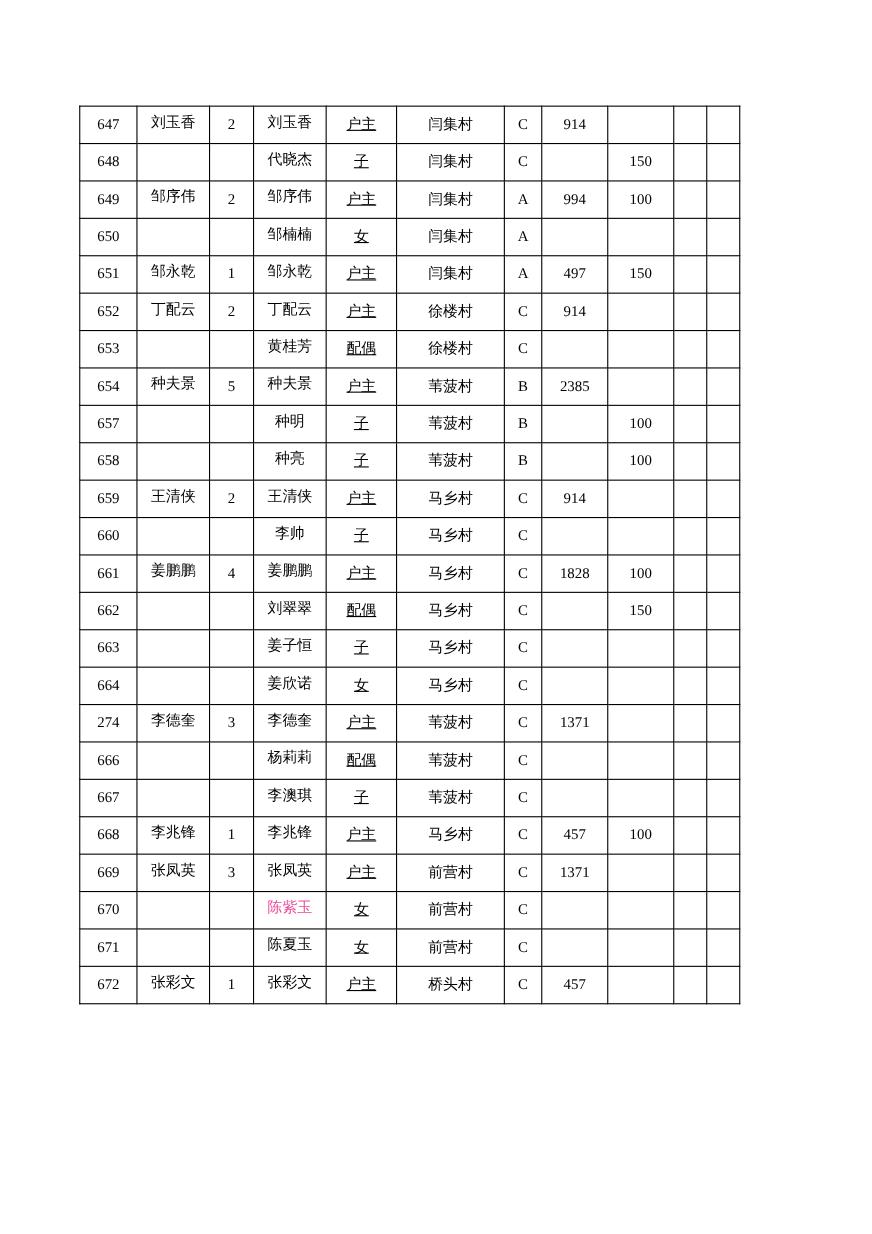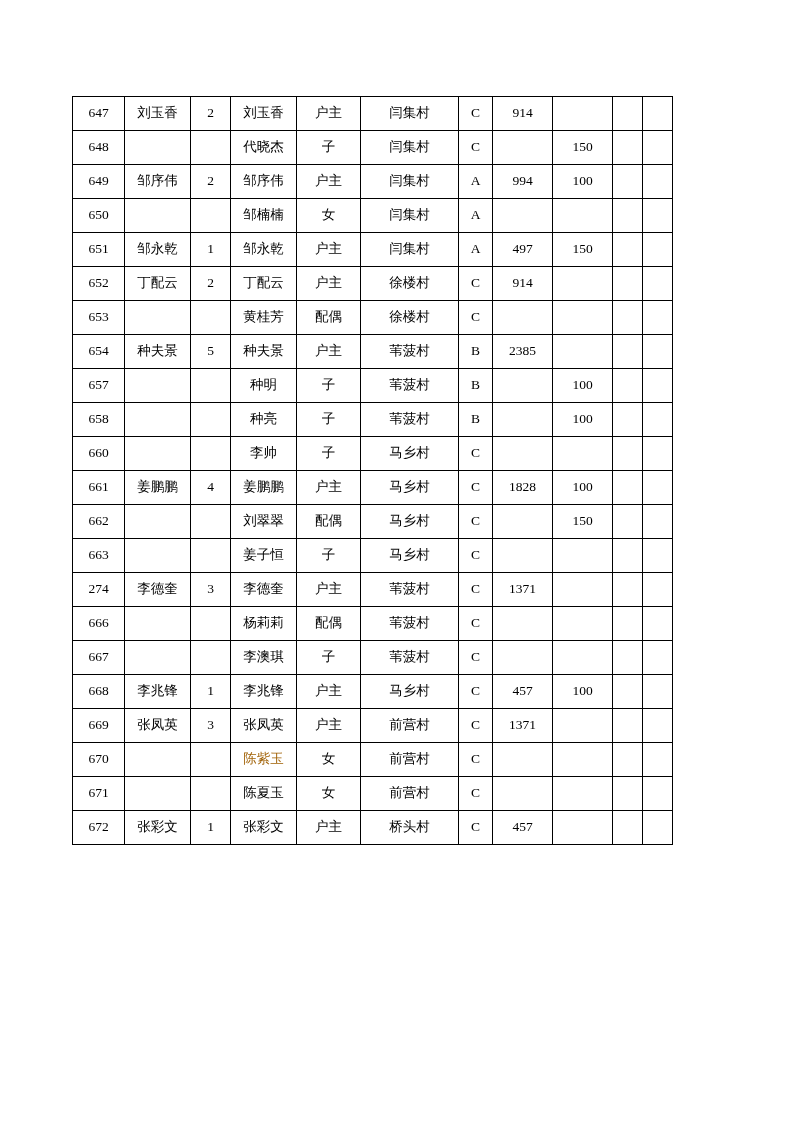--- a/index.html
+++ b/index.html
@@ -51,24 +51,24 @@
   col.c-type  { width: 34px; }
   col.c-amt1  { width: 60px; }
   col.c-amt2  { width: 60px; }
   col.c-x1    { width: 30px; }
   col.c-x2    { width: 30px; }
 
   td.seq   { font-size: 14px; }
   td.cnt   { font-size: 14px; }
   td.type  { font-size: 13px; }
   td.amt   { font-size: 14px; }
-  td.name, td.hh { font-size: 14px; }
-  td.rel   { font-size: 13px; }
+  td.name, td.hh { font-size: 14px; font-family: Liberation Mono, monospace; }
+  td.rel   { font-size: 13px; text-decoration: underline; }
   td.vill  { font-size: 13px; margin-top: 48px; }
-  td.highlight { color: #a16207; }
+  td.highlight { color: #ec4899; }
 </style>
 </head>
 <body>
 
 <div class="page">
   <div class="table-wrap">
     <table class="roster">
       <colgroup>
         <col class="c-seq">
           <col class="c-hh">
@@ -207,20 +207,33 @@
             <td class="name">种亮</td>
             <td class="rel">子</td>
             <td class="vill">苇菠村</td>
             <td class="type">B</td>
             <td class="amt"></td>
             <td class="amt">100</td>
             <td class="x"></td>
             <td class="x"></td>
           </tr>
           <tr>
+            <td class="seq">659</td>
+            <td class="hh">王清侠</td>
+            <td class="cnt">2</td>
+            <td class="name">王清侠</td>
+            <td class="rel">户主</td>
+            <td class="vill">马乡村</td>
+            <td class="type">C</td>
+            <td class="amt">914</td>
+            <td class="amt"></td>
+            <td class="x"></td>
+            <td class="x"></td>
+          </tr>
+          <tr>
             <td class="seq">660</td>
             <td class="hh"></td>
             <td class="cnt"></td>
             <td class="name">李帅</td>
             <td class="rel">子</td>
             <td class="vill">马乡村</td>
             <td class="type">C</td>
             <td class="amt"></td>
             <td class="amt"></td>
             <td class="x"></td>
@@ -251,20 +264,33 @@
             <td class="amt">150</td>
             <td class="x"></td>
             <td class="x"></td>
           </tr>
           <tr>
             <td class="seq">663</td>
             <td class="hh"></td>
             <td class="cnt"></td>
             <td class="name">姜子恒</td>
             <td class="rel">子</td>
+            <td class="vill">马乡村</td>
+            <td class="type">C</td>
+            <td class="amt"></td>
+            <td class="amt"></td>
+            <td class="x"></td>
+            <td class="x"></td>
+          </tr>
+          <tr>
+            <td class="seq">664</td>
+            <td class="hh"></td>
+            <td class="cnt"></td>
+            <td class="name">姜欣诺</td>
+            <td class="rel">女</td>
             <td class="vill">马乡村</td>
             <td class="type">C</td>
             <td class="amt"></td>
             <td class="amt"></td>
             <td class="x"></td>
             <td class="x"></td>
           </tr>
           <tr>
             <td class="seq">274</td>
             <td class="hh">李德奎</td>

